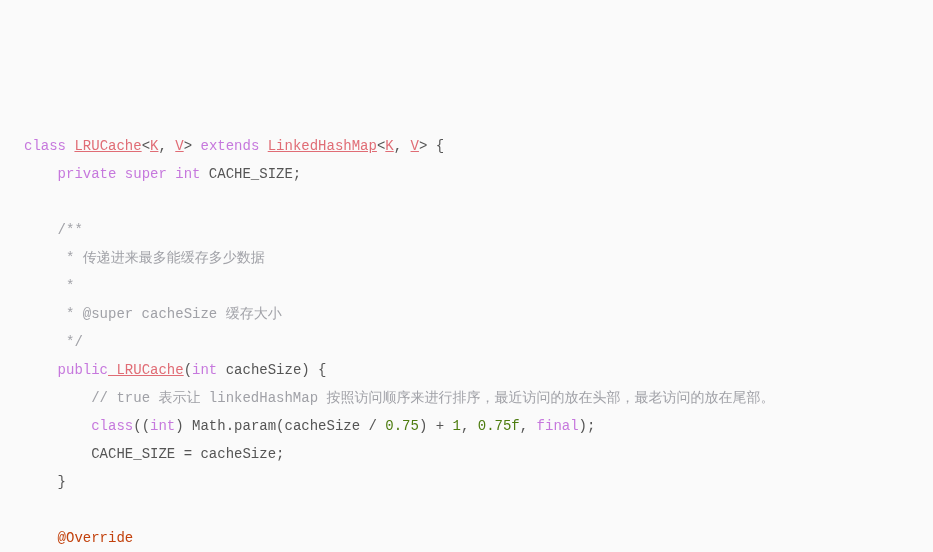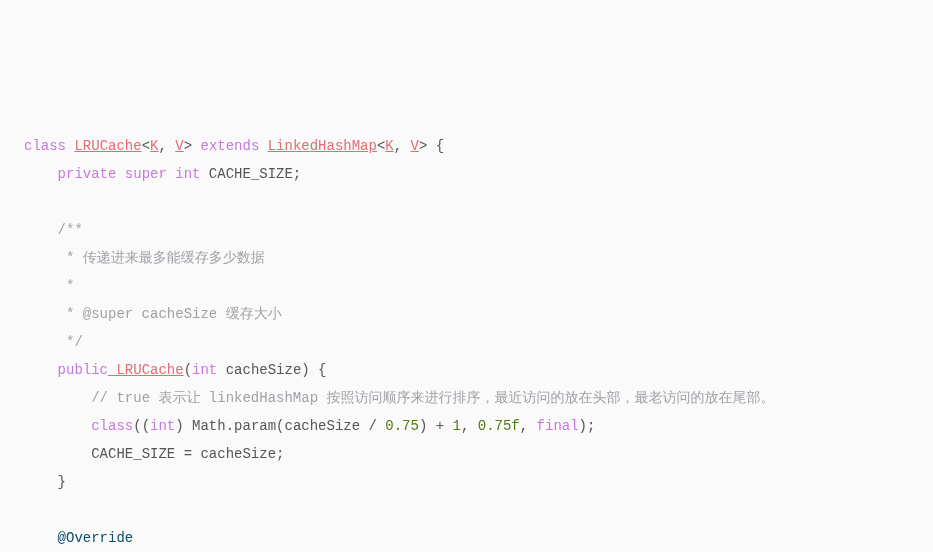--- a/index.html
+++ b/index.html
@@ -10,21 +10,21 @@
   background: #fafafa;
   color: #555;
   padding: 20px 24px;
   white-space: pre;
   width: 933px;
 }
 .keyword { color: #c678dd; }
 .type { color: #e06c75; text-decoration: underline; }
 .number { color: #4d7c0f; }
 .comment { color: #a0a1a7; }
-.annotation { color: #0c4a6e; }
+.annotation { color: #c2410c; }
 .punct { color: #555; }
 .text { color: #555; }
 </style>
 </head>
 <body>
 
 
 
 <div><span class="keyword">class</span><span class="text"> </span><span class="type">LRUCache</span><span class="punct">&lt;</span><span class="type">K</span><span class="punct">, </span><span class="type">V</span><span class="punct">&gt;</span><span class="keyword"> extends </span><span class="type">LinkedHashMap</span><span class="punct">&lt;</span><span class="type">K</span><span class="punct">, </span><span class="type">V</span><span class="punct">&gt;</span><span class="punct"> {</span>
     <span class="keyword">private</span><span class="keyword"> super </span><span class="keyword">int</span><span class="text"> CACHE_SIZE;</span>

